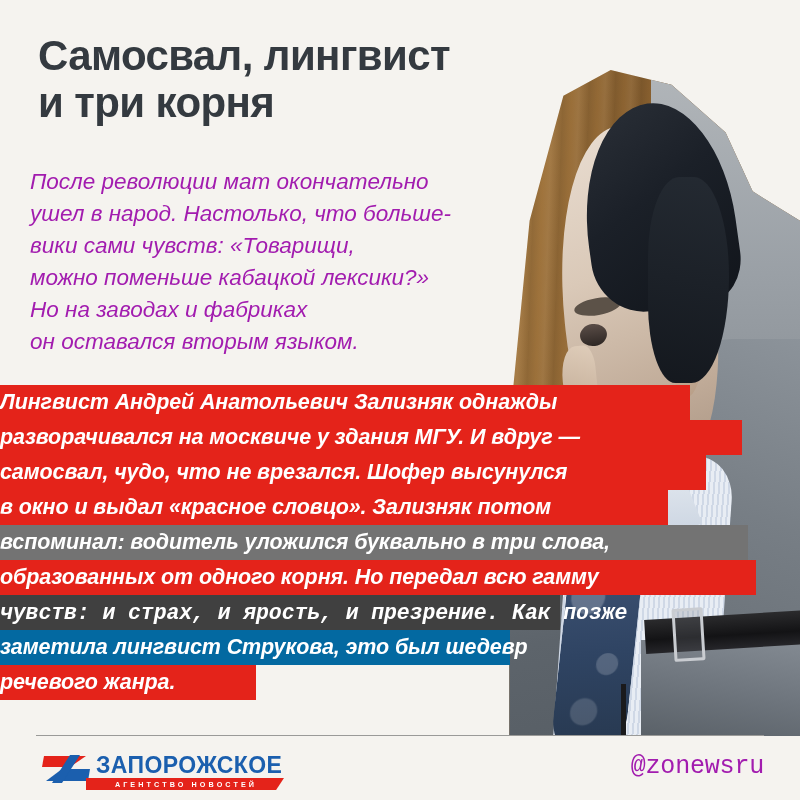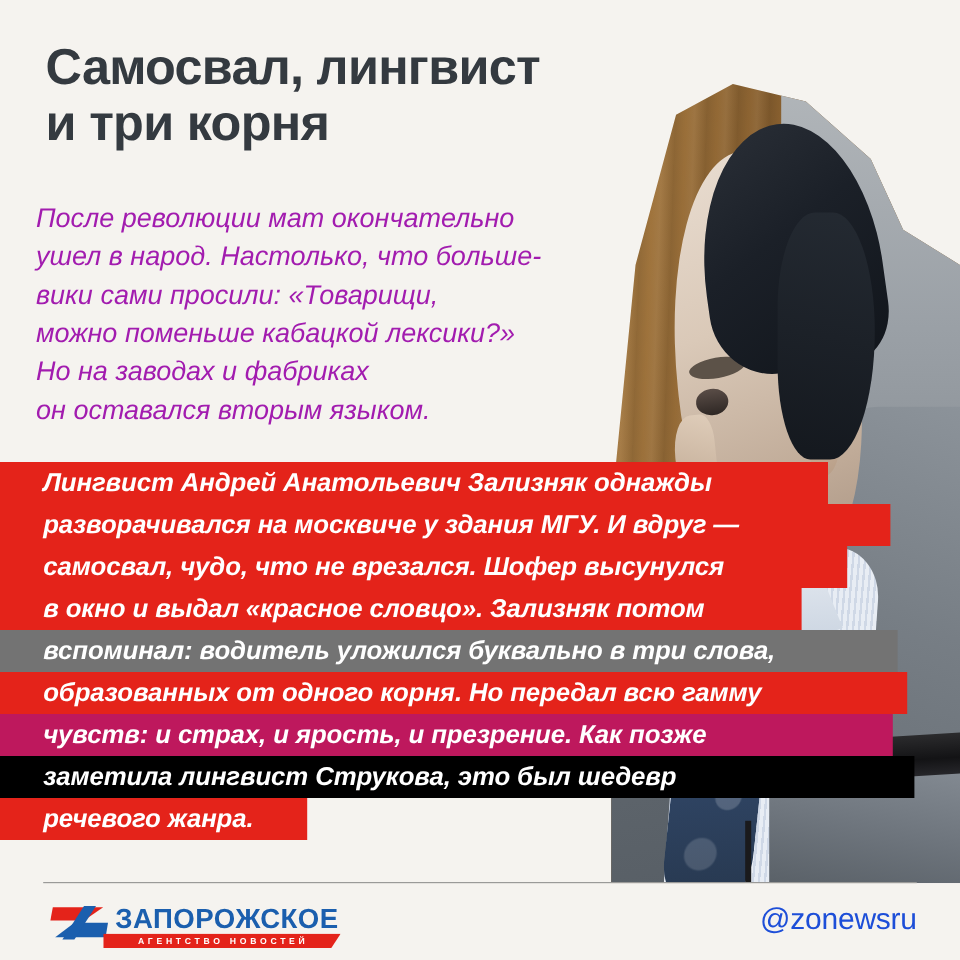--- a/index.html
+++ b/index.html
@@ -160,21 +160,20 @@
   
   .quote{
     position:absolute;left:0;top:385px;width:800px;height:315px;
   }
   .qline{
     position:relative;
     background:#E4231A;
     height:35px;
     display:flex;align-items:center;
     box-sizing:border-box;
-    padding-left:36px;
     color:#FFFFFF;
     font-size:21.5px;
     font-style:italic;
     font-weight:700;
     white-space:nowrap;
     letter-spacing:-0.1px;
   }
 
   
   .divider{
@@ -198,21 +197,21 @@
   }
   .logo .subtext{
     position:absolute;left:52px;top:26px;width:188px;height:12px;
     color:#fff;font-size:7.2px;font-weight:700;
     letter-spacing:3.1px;
     display:flex;align-items:center;justify-content:center;
     text-transform:uppercase;
   }
   .handle{
     position:absolute;right:36px;top:752px;
-    font-size:25px;color:#1d4ed8;letter-spacing:-0.2px;
+    font-size:25px;color:#a21caf;letter-spacing:-0.2px;font-family:Liberation Mono, monospace;
   }
 </style>
 </head>
 <body>
 
 <div id="card">
 
   <div class="photo">
     <div class="wood"></div>
     <div class="wall"></div>
@@ -239,35 +238,35 @@
   </div>
 
   <div class="headline">
     <div>Самосвал, лингвист</div>
     <div>и три корня</div>
   </div>
 
   <div class="body-copy" id="body-copy">
       <div>После революции мат окончательно</div>
       <div>ушел в народ. Настолько, что больше-</div>
-      <div>вики сами просили: «Товарищи,</div>
+      <div>вики сами чувств: «Товарищи,</div>
       <div>можно поменьше кабацкой лексики?»</div>
       <div>Но на заводах и фабриках</div>
       <div>он оставался вторым языком.</div>
     </div>
 
   <div class="quote" id="quote-block">
       <div class="qline" style="width: 690px; background: rgb(228, 35, 26); color: rgb(255, 255, 255);">Лингвист Андрей Анатольевич Зализняк однажды</div>
       <div class="qline" style="width: 742px; background: rgb(228, 35, 26); color: rgb(255, 255, 255);">разворачивался на москвиче у здания МГУ. И вдруг —</div>
       <div class="qline" style="width: 706px; background: rgb(228, 35, 26); color: rgb(255, 255, 255);">самосвал, чудо, что не врезался. Шофер высунулся</div>
       <div class="qline" style="width: 668px; background: rgb(228, 35, 26); color: rgb(255, 255, 255);">в окно и выдал «красное словцо». Зализняк потом</div>
       <div class="qline" style="width: 748px; background: #737373; color: rgb(255, 255, 255);">вспоминал: водитель уложился буквально в три слова,</div>
       <div class="qline" style="width: 756px; background: rgb(228, 35, 26); color: rgb(255, 255, 255);">образованных от одного корня. Но передал всю гамму</div>
-      <div class="qline" style="width: 744px; background: #be185d; color: rgb(255, 255, 255);">чувств: и страх, и ярость, и презрение. Как позже</div>
-      <div class="qline" style="width: 762px; background: #000000; color: rgb(255, 255, 255);">заметила лингвист Струкова, это был шедевр</div>
+      <div class="qline" style="width: 560px; background: #404040; color: rgb(255, 255, 255); font-family: Liberation Mono, monospace;">чувств: и страх, и ярость, и презрение. Как позже</div>
+      <div class="qline" style="width: 510px; background: #0369a1; color: rgb(255, 255, 255);">заметила лингвист Струкова, это был шедевр</div>
       <div class="qline" style="width: 256px; background: rgb(228, 35, 26); color: rgb(255, 255, 255); text-align: right;">речевого жанра.</div>
     </div>
 
   <div class="divider"></div>
 
   <div class="logo">
     <svg class="zmark" viewBox="0 0 52 30">
       <polygon points="4,2 46,2 30,13 2,13" fill="#E4231A"></polygon>
       <polygon points="22,15 50,15 48,27 6,27" fill="#1B5FAE"></polygon>
       <polygon points="30,1 40,1 22,29 12,29" fill="#1B5FAE"></polygon>

